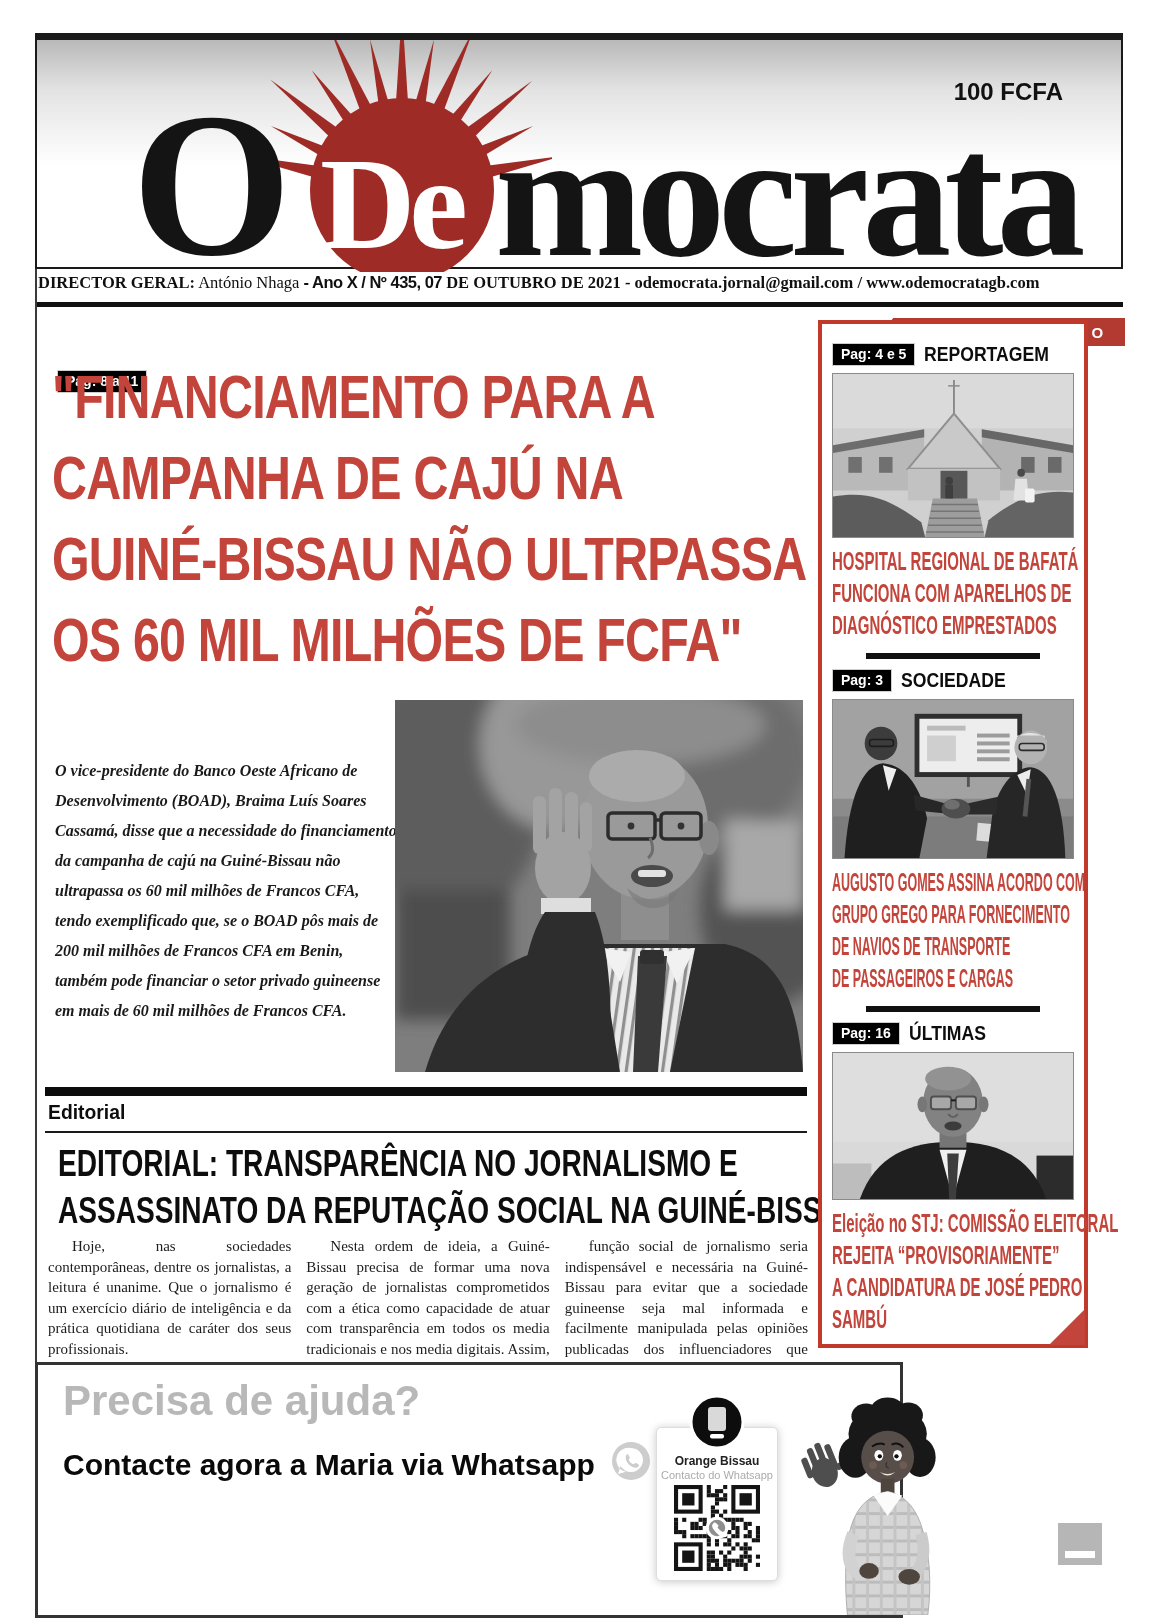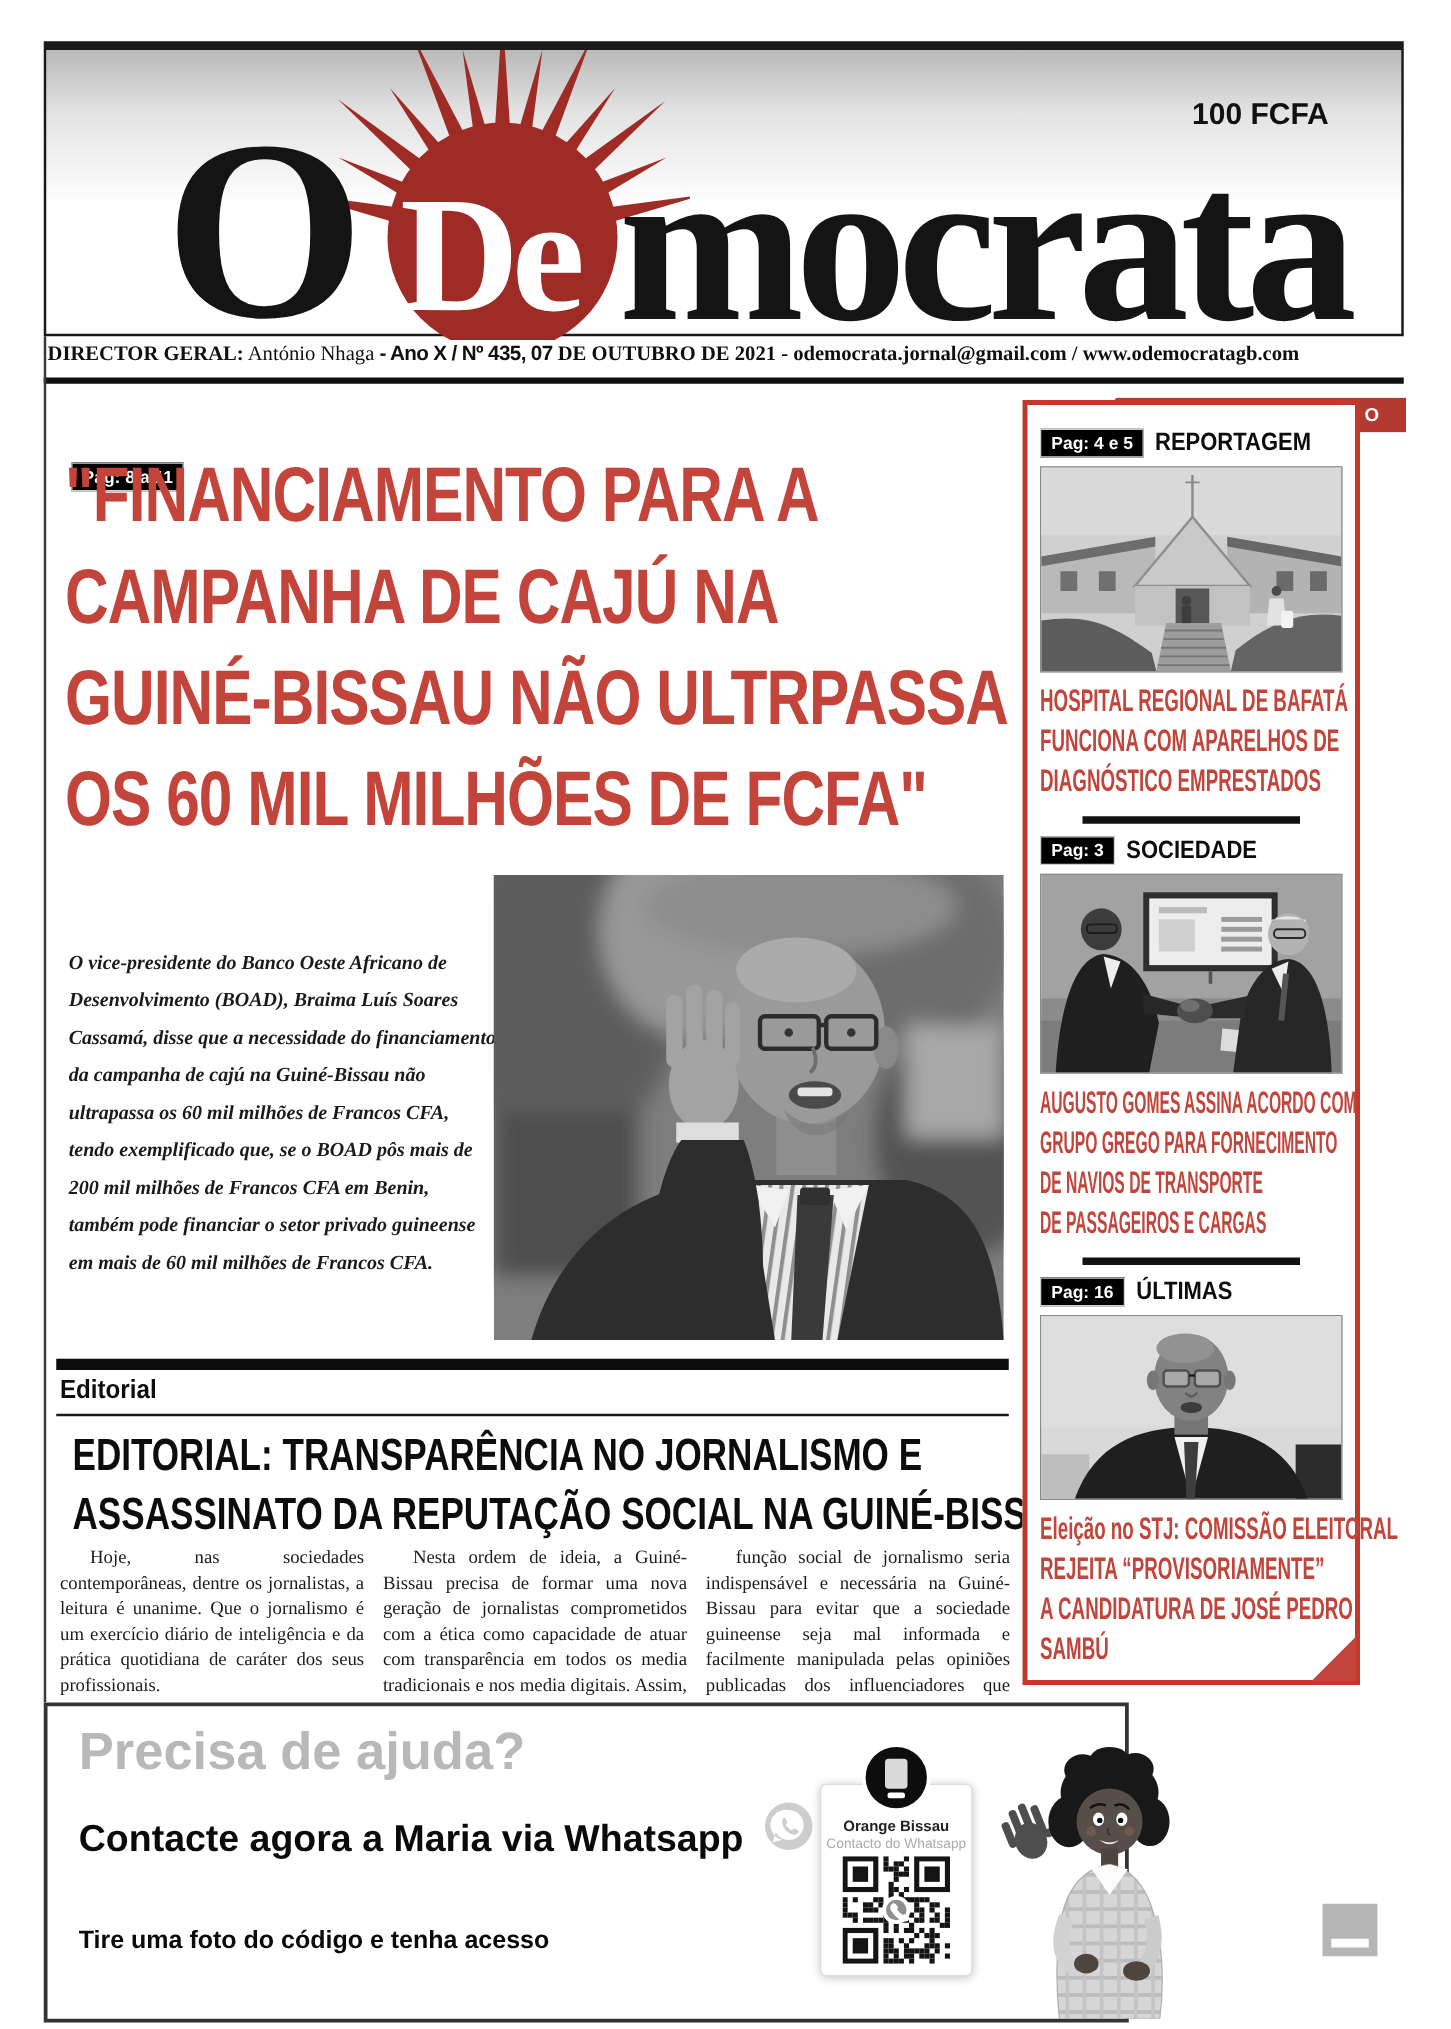--- a/index.html
+++ b/index.html
@@ -73,21 +73,21 @@
   .c60{transform:scaleX(.6);} .c50{transform:scaleX(.5);}
   .sb-divider{width:72%;height:6px;background:#111;margin:12px auto 10px;}
   .sb-corner{position:absolute;right:-1px;bottom:-1px;width:0;height:0;
     border-left:36px solid transparent;border-bottom:36px solid #c2443a;}
 
   
   .ad{left:35px;top:1362px;width:868px;height:256px;box-sizing:border-box;
     border:3px solid #333;background:#fff;}
   .ad-title{left:25px;top:12px;font-family:"Liberation Sans",sans-serif;font-weight:bold;
     font-size:42px;color:#b8b8b8;}
-  .ad-sub{left:25px;top:76px;display:flex;align-items:flex-end;gap:16px;
+  .ad-sub{left:25px;top:76px;display:flex;align-items:center;gap:16px;
     font-family:"Liberation Sans",sans-serif;font-weight:bold;font-size:30px;color:#0a0a0a;}
   .ad-instr{left:25px;top:176px;font-family:"Liberation Sans",sans-serif;font-weight:bold;
     font-size:20px;color:#0a0a0a;}
   .qr-card{left:618px;top:62px;width:120px;height:152px;background:#fff;border:1px solid #ddd;
     border-radius:5px;box-shadow:0 1px 8px rgba(0,0,0,.22);text-align:center;}
   .qr-phone{position:absolute;top:-34px;left:50%;transform:translateX(-50%);width:56px;height:56px;}
   .qr-title{margin-top:26px;font-family:"Liberation Sans",sans-serif;font-weight:bold;
     font-size:12px;color:#222;}
   .qr-sub{font-family:"Liberation Sans",sans-serif;font-size:11px;color:#ababab;margin-top:1px;}
   .qr-box{width:86px;height:86px;margin:4px auto 0;}
@@ -358,21 +358,20 @@
     <div class="abs ad-sub">
       <span>Contacte agora a Maria via Whatsapp</span>
       <span>
         <svg width="40" height="40" viewBox="0 0 40 40">
           <circle cx="20" cy="20" r="19" fill="#cdcdcd"></circle>
           <path d="M20,7 a12,12 0 1 1 -10.4,18 L7,33 l8,-2.2 a12,12 0 0 1 5,-23.8 Z" fill="#fff"></path>
           <path d="M15.5,13.5 q1.5,-1 2.2,.7 l1,2.2 q.3,.9 -.6,1.7 q-.7,.6 0,1.7 q1.4,2.2 3.6,3.2 q1.1,.5 1.6,-.3 q.8,-1.1 1.7,-.7 l2.3,1.2 q1.4,.8 .2,2.2 q-1.7,2 -4.3,1.2 q-4.6,-1.4 -7.2,-5.6 q-2.3,-3.9 -.5,-7.5 Z" fill="#cdcdcd"></path>
         </svg>
       </span>
     </div>
-    <div class="abs ad-instr">Tire uma foto do código e tenha acesso</div>
 
     <div class="abs qr-card">
       <span class="qr-phone">
         <svg viewBox="0 0 56 56">
           <circle cx="28" cy="28" r="26" fill="#0d0d0d" stroke="#fff" stroke-width="3"></circle>
           <rect x="19" y="13" width="18" height="24" rx="3" fill="#d9d9d9"></rect>
           <rect x="21" y="40" width="14" height="4.5" rx="2" fill="#fff"></rect>
         </svg>
       </span>
       <div class="qr-title">Orange Bissau</div>

